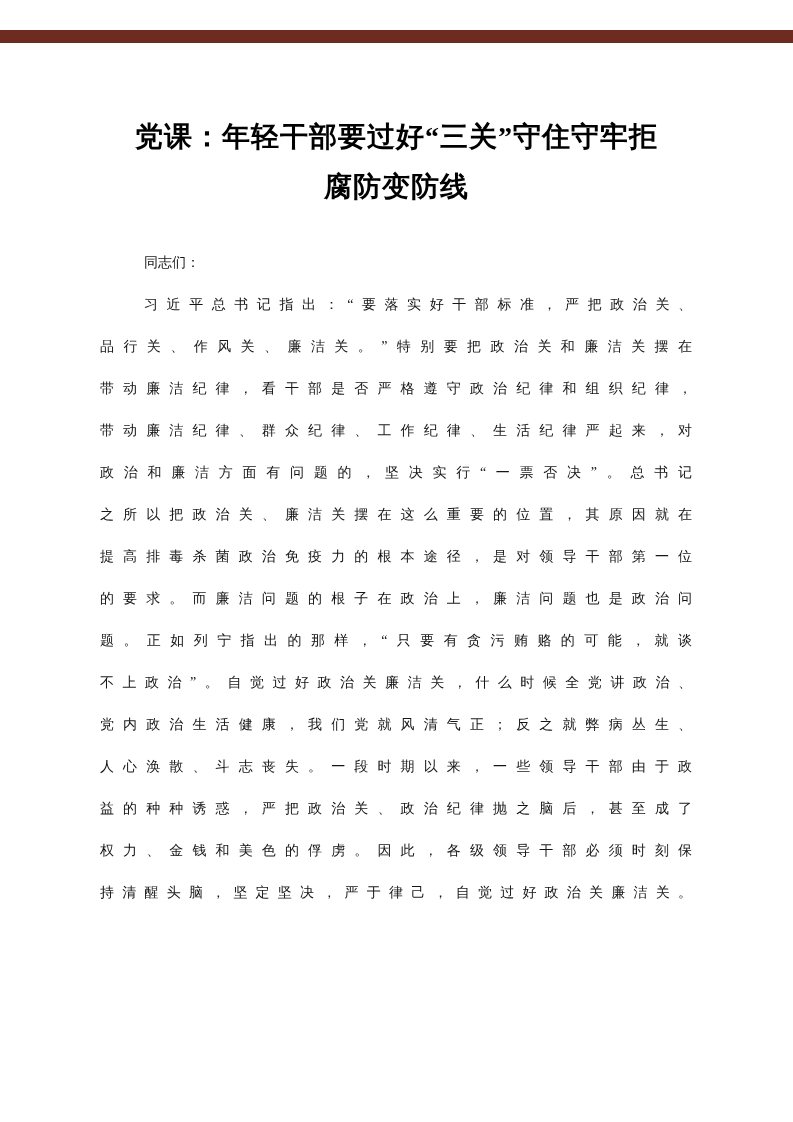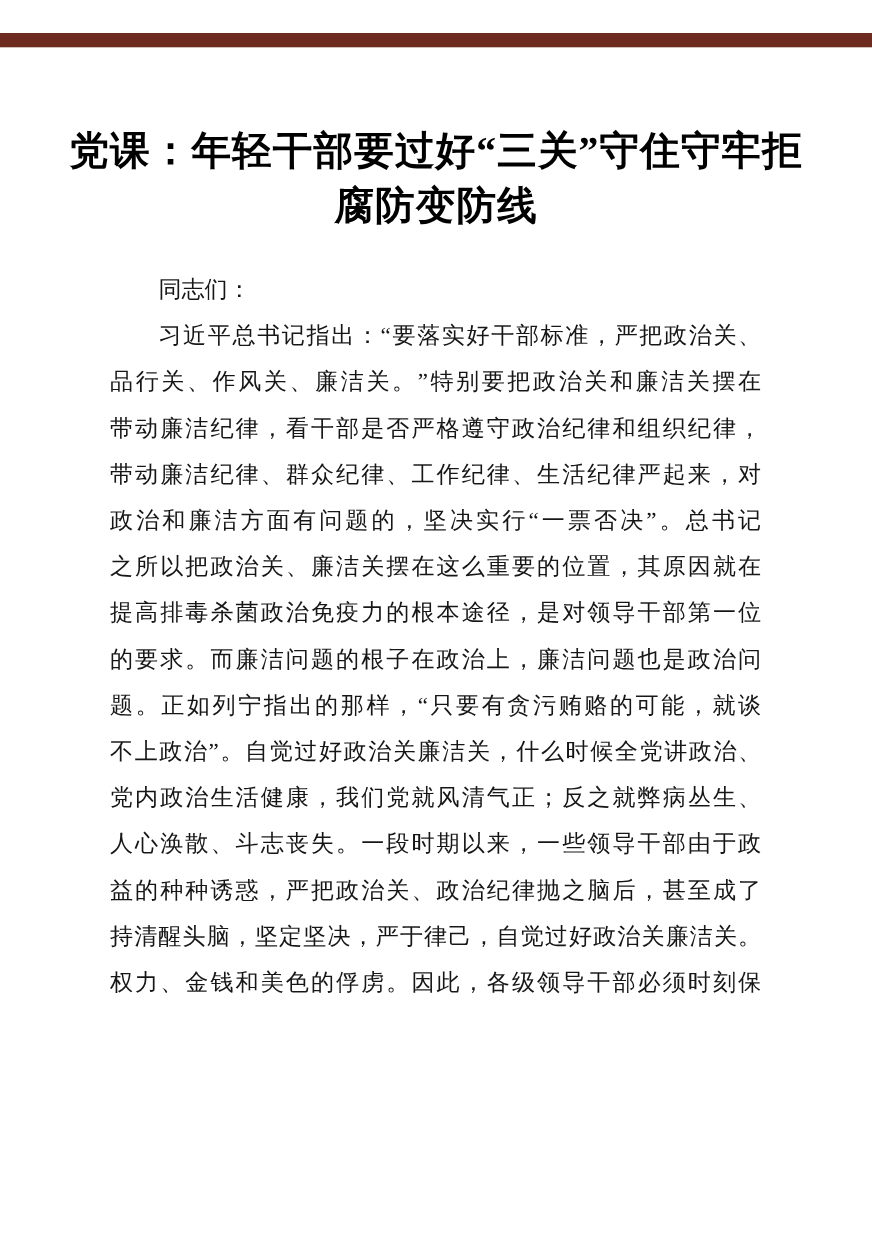--- a/index.html
+++ b/index.html
@@ -19,32 +19,32 @@
     width: 793px;
     height: 13px;
     background: #6d2c1f;
   }
   .doc-title {
     position: absolute;
     top: 112px;
     left: 0;
     width: 793px;
     text-align: center;
-    font-size: 36px;
+    font-size: 28px;
     line-height: 50px;
     font-weight: bold;
     color: #000000;
     letter-spacing: 1px;
   }
   .doc-body {
     position: absolute;
     top: 242px;
     left: 100px;
     width: 592px;
-    font-size: 21px;
+    font-size: 14px;
     color: #161616;
   }
   .line {
     height: 42px;
     line-height: 42px;
     white-space: nowrap;
     text-align: justify;
     text-align-last: justify;
     -moz-text-align-last: justify;
   }
@@ -75,17 +75,17 @@
     <div class="line">带动廉洁纪律、群众纪律、工作纪律、生活纪律严起来，对</div>
     <div class="line">政治和廉洁方面有问题的，坚决实行“一票否决”。总书记</div>
     <div class="line">之所以把政治关、廉洁关摆在这么重要的位置，其原因就在</div>
     <div class="line">提高排毒杀菌政治免疫力的根本途径，是对领导干部第一位</div>
     <div class="line">的要求。而廉洁问题的根子在政治上，廉洁问题也是政治问</div>
     <div class="line">题。正如列宁指出的那样，“只要有贪污贿赂的可能，就谈</div>
     <div class="line">不上政治”。自觉过好政治关廉洁关，什么时候全党讲政治、</div>
     <div class="line">党内政治生活健康，我们党就风清气正；反之就弊病丛生、</div>
     <div class="line">人心涣散、斗志丧失。一段时期以来，一些领导干部由于政</div>
     <div class="line">益的种种诱惑，严把政治关、政治纪律抛之脑后，甚至成了</div>
+    <div class="line">权力、金钱和美色的俘虏。因此，各级领导干部必须时刻保</div>
     <div class="line">持清醒头脑，坚定坚决，严于律己，自觉过好政治关廉洁关。</div>
-    <div class="line">权力、金钱和美色的俘虏。因此，各级领导干部必须时刻保</div>
   </div>
 
 </div>
 
 </body></html>

